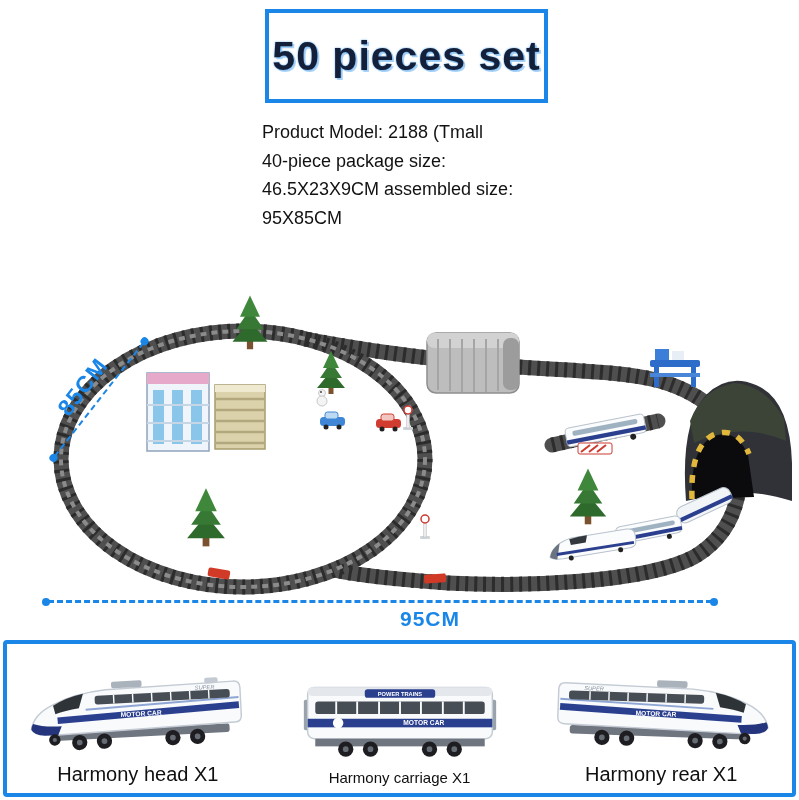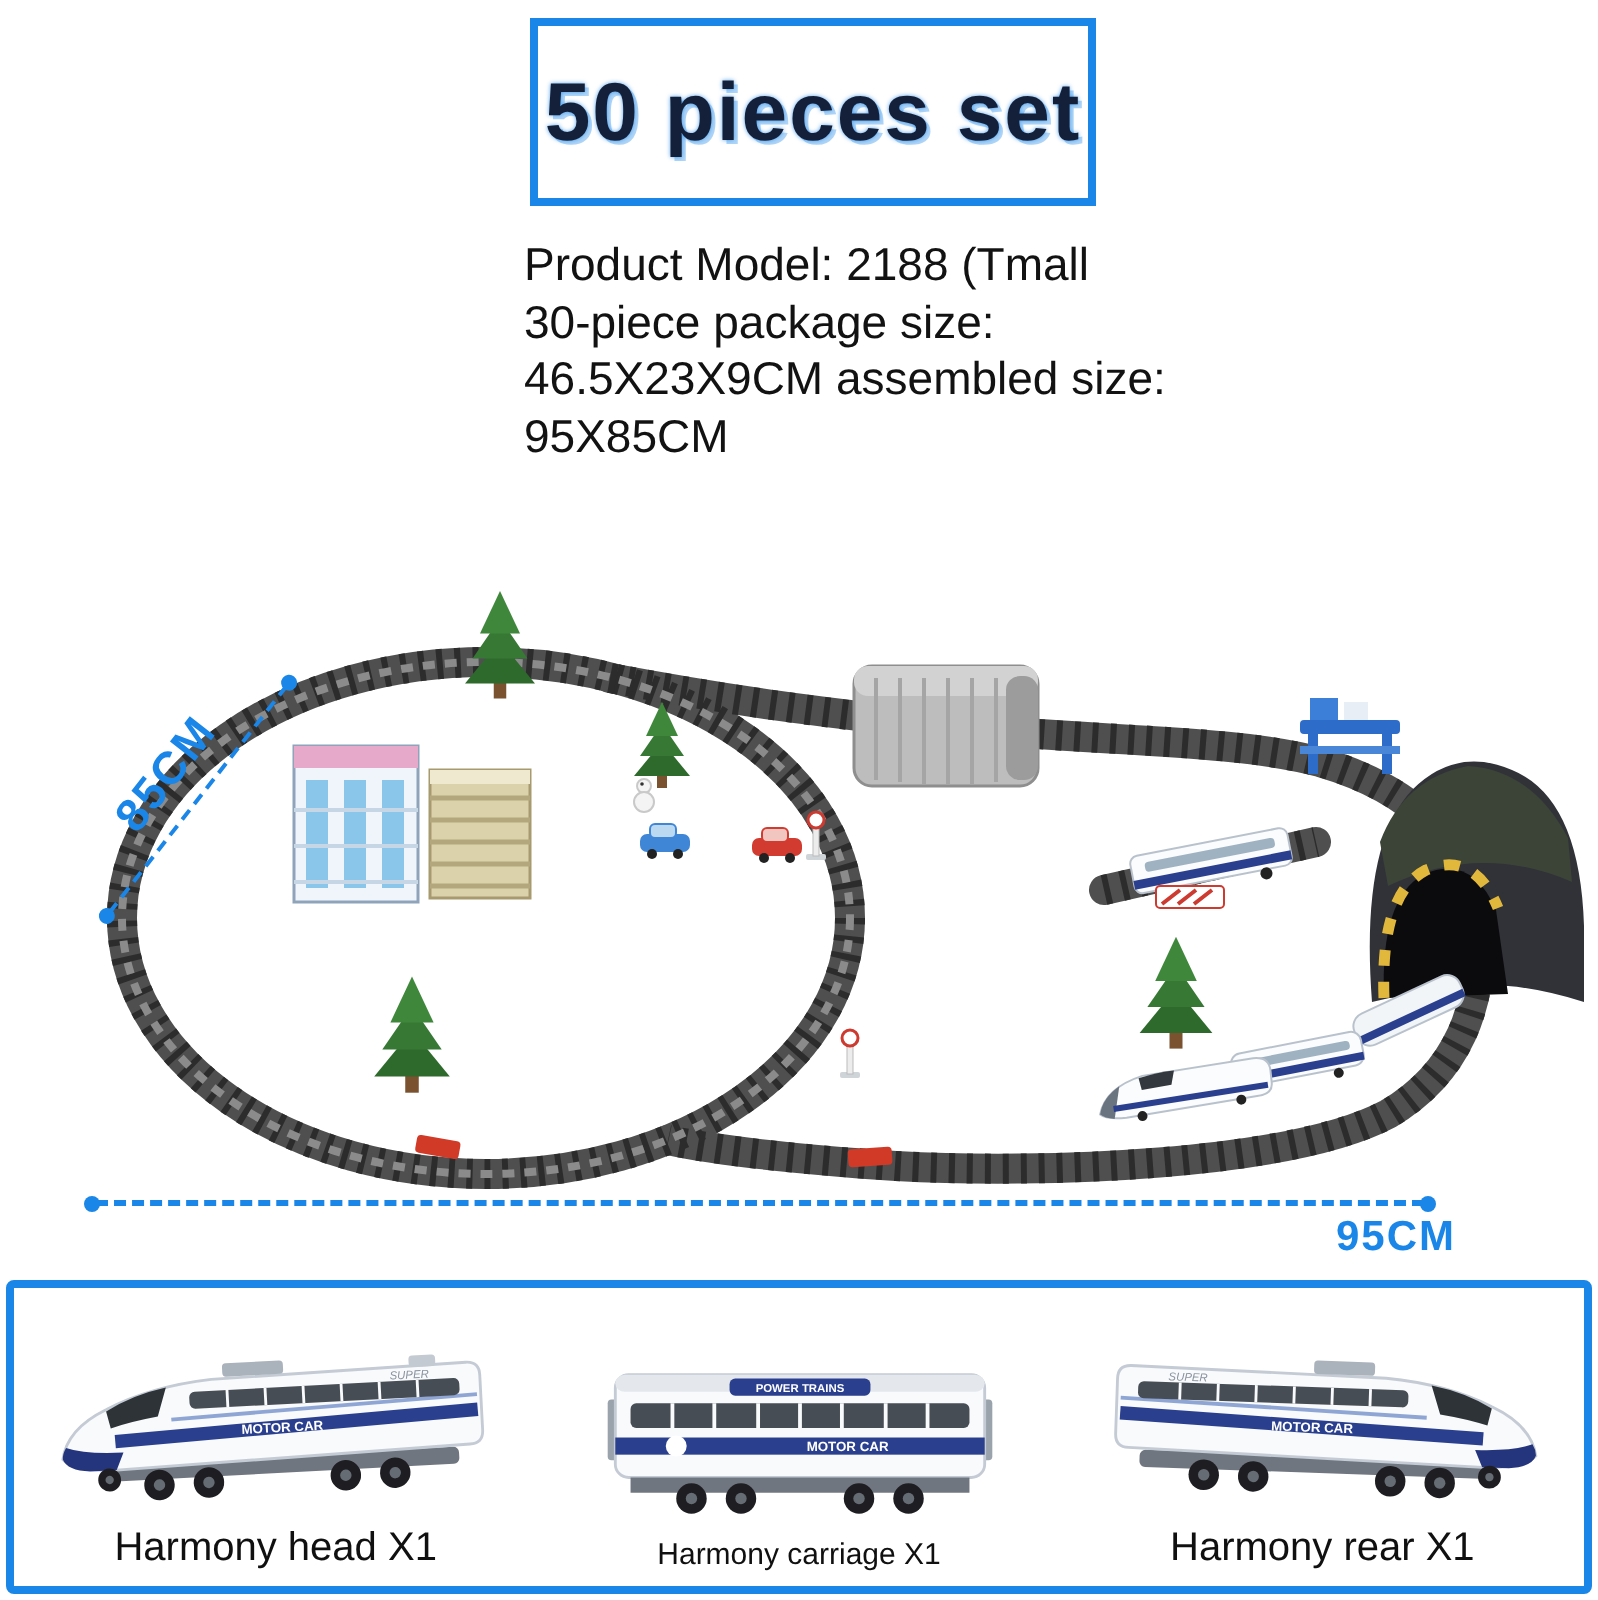--- a/index.html
+++ b/index.html
@@ -8,38 +8,38 @@
 
   
   .title-box{position:absolute;left:265px;top:9px;width:283px;height:94px;
              border:4px solid #1a86e8;box-sizing:border-box;
              display:flex;align-items:center;justify-content:center;background:#fff;}
   .title-text{font-size:41px;font-weight:700;color:#14203a;letter-spacing:1px;
               text-shadow:0 0 2px rgba(26,134,232,.75),2px 2px 0 rgba(26,134,232,.35);}
 
   
   .description{position:absolute;left:262px;top:118px;width:320px;color:#121212;}
-  .description div{font-size:23px;line-height:28.5px;white-space:nowrap;}
+  .description div{font-size:18px;line-height:28.5px;white-space:nowrap;}
 
   
   .scene{position:absolute;left:0;top:293px;width:799px;height:330px;}
   .track-base{fill:none;stroke:#4f4f4f;stroke-width:15;stroke-linecap:round;}
   .track-ties{fill:none;stroke:#2c2c2c;stroke-width:15;stroke-dasharray:3 6;}
   .track-mid{fill:none;stroke:#8b8b8b;stroke-width:4;stroke-dasharray:6 5;}
 
   
   .dim-height{position:absolute;left:8px;top:372px;width:156px;transform:rotate(-52deg);
               color:#1a86e8;text-align:center;}
   .dim-height-text{font-size:23px;font-weight:700;letter-spacing:1px;margin-bottom:6px;}
   .dim-line{position:relative;height:0;border-top:2px dashed #1a86e8;margin:0 6px;}
   .dot{position:absolute;width:8px;height:8px;background:#1a86e8;border-radius:50%;top:-5px;}
   .dot.left{left:-6px;} .dot.right{right:-6px;}
   .dim-width-line{position:absolute;left:48px;top:600px;width:664px;height:0;
                   border-top:3px dashed #1a86e8;}
-  .dim-width-text{position:absolute;left:64px;top:607px;width:664px;text-align:right;
+  .dim-width-text{position:absolute;left:48px;top:607px;width:664px;text-align:center;
                   text-indent:100px;color:#1a86e8;font-size:21px;font-weight:700;letter-spacing:1px;}
 
   
   .bottom-box{position:absolute;left:3px;top:640px;width:793px;height:157px;
               border:4px solid #1a86e8;border-radius:4px;box-sizing:border-box;background:#fff;
               display:flex;align-items:stretch;}
   .item{flex:1;display:flex;flex-direction:column;align-items:center;justify-content:flex-end;
         padding-bottom:7px;}
   .item svg{width:238px;height:108px;display:block;}
   .item-label{font-size:20px;color:#101010;margin-top:1px;}
@@ -57,21 +57,21 @@
 <body>
 
 <div class="page">
 
   <div class="title-box">
     <span class="title-text">50 pieces set</span>
   </div>
 
   <div class="description">
     <div>Product Model: 2188 (Tmall</div>
-    <div>30-piece package size:</div>
+    <div>40-piece package size:</div>
     <div>46.5X23X9CM assembled size:</div>
     <div>95X85CM</div>
   </div>
 
   <svg class="scene" viewBox="0 0 799 330">
     <defs>
       <g id="tree">
         <rect x="-2.5" y="-7" width="5" height="8" fill="#7a5230"></rect>
         <polygon points="-14,-5 14,-5 0,-22" fill="#2e6a2b"></polygon>
         <polygon points="-11,-15 11,-15 0,-31" fill="#367834"></polygon>

